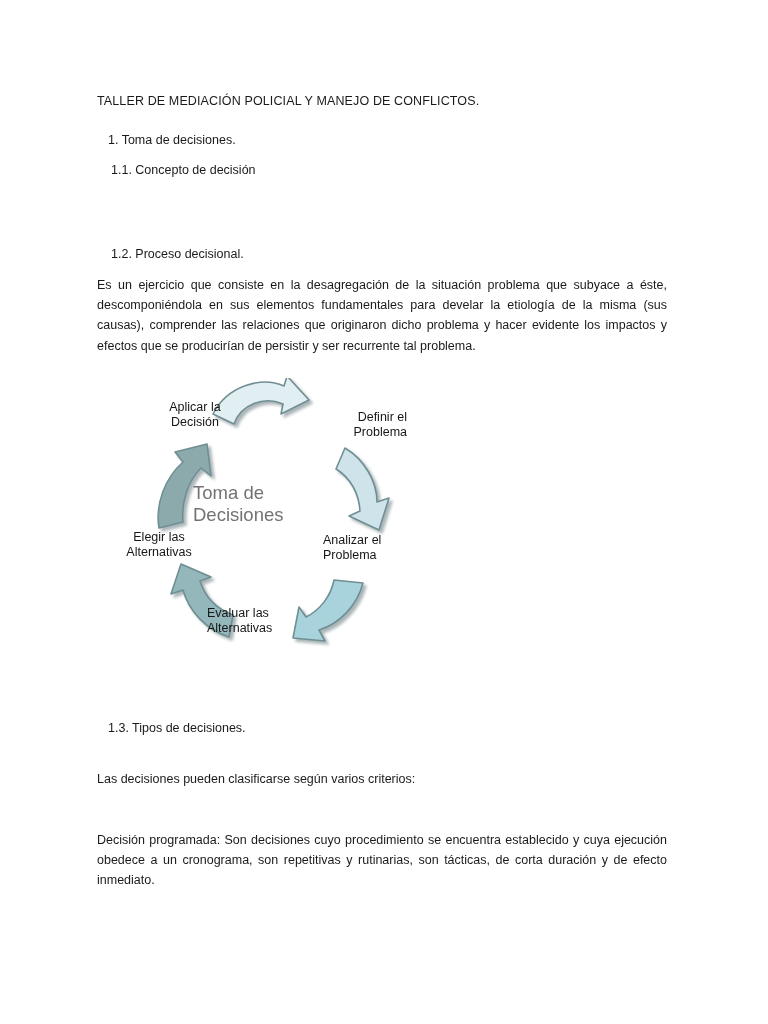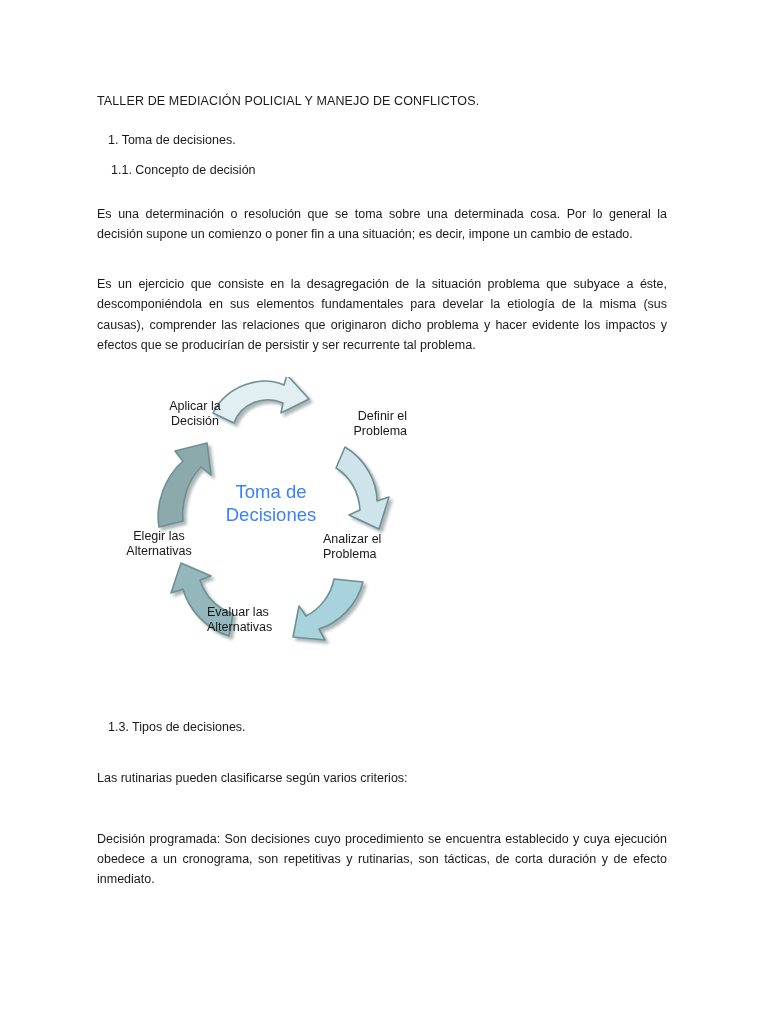--- a/index.html
+++ b/index.html
@@ -75,22 +75,21 @@
     position: absolute;
     font-family: "Liberation Sans", sans-serif;
     font-size: 12.5px;
     line-height: 1.18;
     color: #171717;
     white-space: nowrap;
   }
   .dlabel.center-title {
     font-size: 18.5px;
     line-height: 1.22;
-    text-align: center;
-    color: #3b82f6;
+    color: #737373;
   }
   .lbl-aplicar   { left: 46px;  top: 22px;  text-align: center; width: 96px; }
   .lbl-definir   { left: 196px; top: 32px;  text-align: right;   width: 110px; }
   .lbl-analizar  { left: 222px; top: 155px; text-align: left;   width: 112px; }
   .lbl-evaluar   { left: 106px; top: 228px; text-align: left;   width: 112px; }
   .lbl-elegir    { left: 0px;   top: 152px; text-align: center; width: 116px; }
   .lbl-center    { left: 92px;  top: 104px; width: 156px; }
 </style>
 </head>
 <body>
@@ -98,24 +97,24 @@
 <div class="page">
   <div class="content">
 
     <p class="doc-title">TALLER DE MEDIACIÓN POLICIAL Y MANEJO DE CONFLICTOS.</p>
 
     <p class="heading">1. Toma de decisiones.</p>
     <p class="heading indent-1">1.1. Concepto de decisión</p>
 
     <div class="gap-sm"></div>
 
-    <p class="para">Es una determinación o resolución que se toma sobre una determinada cosa. Por lo general la decisión supone un comienzo o poner fin a una situación; es decir, impone un cambio de estado.</p>
 
     <div class="gap-lg"></div>
 
+    <p class="heading indent-1">1.2. Proceso decisional.</p>
 
     <p class="para"> Es un ejercicio que consiste en la desagregación de la situación problema que subyace a éste, descomponiéndola en sus elementos fundamentales para develar la etiología de la misma (sus causas), comprender las relaciones que originaron dicho problema y hacer evidente los impactos y efectos que se producirían de persistir y ser recurrente tal problema.</p>
 
     <div class="diagram-wrap">
 
       <svg class="diagram-svg" viewBox="0 0 340 300" xmlns="http://www.w3.org/2000/svg">
         <defs>
           <filter id="dropsh" x="-30%" y="-30%" width="180%" height="180%">
             <feDropShadow dx="3" dy="3" stdDeviation="1.4" flood-color="#8f9ca0" flood-opacity="0.75"></feDropShadow>
           </filter>
@@ -177,21 +176,21 @@
         <span>Alternativas</span>
       </div>
     </div>
 
     <div class="gap-lg"></div>
 
     <p class="heading">1.3. Tipos de decisiones.</p>
 
     <div class="gap-md"></div>
 
-    <p class="para">Las rutinarias pueden clasificarse según varios criterios:</p>
+    <p class="para">Las decisiones pueden clasificarse según varios criterios:</p>
 
     <div class="gap-md"></div>
 
 
     <div class="gap-md"></div>
 
     <p class="para">Decisión programada: Son decisiones cuyo procedimiento se encuentra establecido y cuya ejecución obedece a un cronograma, son repetitivas y rutinarias, son tácticas, de corta duración y de efecto inmediato.</p>
 
   </div>
 </div>

